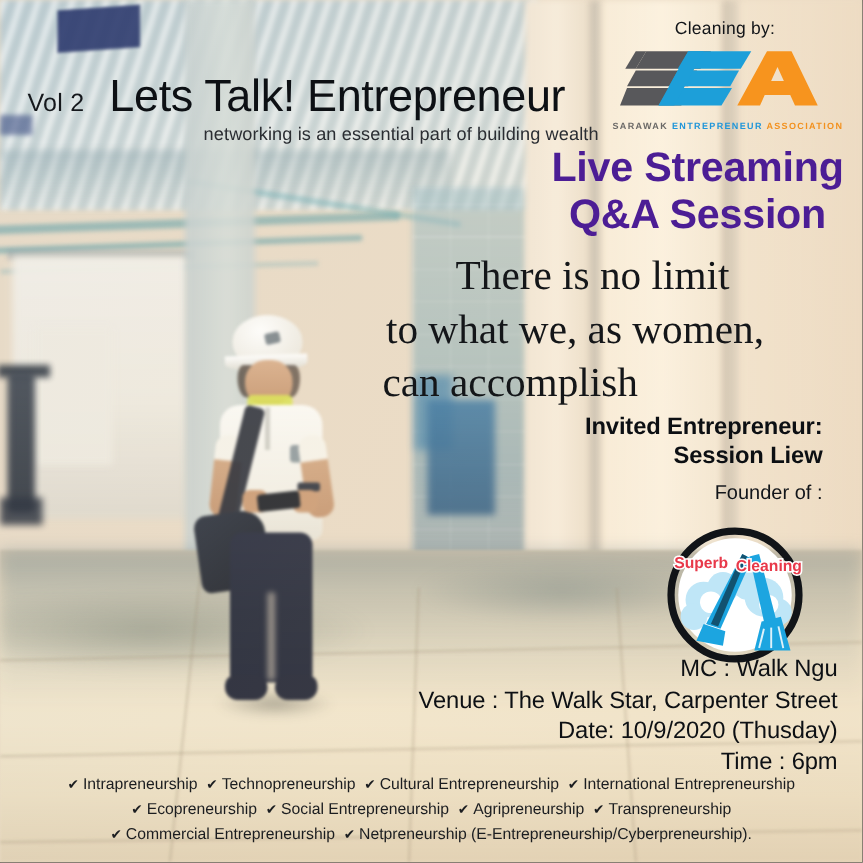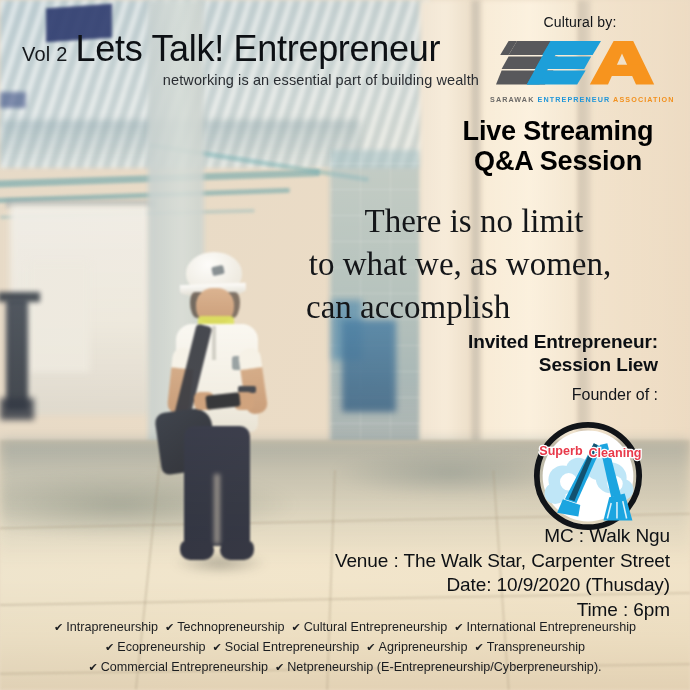--- a/index.html
+++ b/index.html
@@ -311,22 +311,23 @@
     position: absolute; inset: 0;
     background: linear-gradient(115deg, rgba(210,225,230,0.10) 0%, rgba(255,236,205,0.16) 55%, rgba(245,222,190,0.22) 100%);
     pointer-events: none;
   }
 
   
   .overlay { position: absolute; inset: 0; }
 
   .title-block { position: absolute; left: 22px; top: 28px; width: 460px; }
   .title-line {
-    display: flex; align-items: baseline; gap: 8px;
+    display: flex; align-items: baseline; gap: 20px;
     white-space: nowrap;
+    margin-top: 28px;
   }
   .vol {
     font-size: 20px; font-weight: 400; color: #15181c; letter-spacing: .2px;
   }
   .main-title {
     font-size: 36px; font-weight: 400; color: #0d1014; letter-spacing: -0.3px;
   }
   .subtitle {
     margin-top: 2px; text-align: right; padding-right: 3px;
     font-size: 14.5px; font-weight: 400; color: #2a2d32; letter-spacing: .1px;
@@ -342,21 +343,21 @@
   .sea-sub {
     margin-top: 1px; font-size: 7.2px; letter-spacing: 1.1px; white-space: nowrap;
     font-weight: 700;
   }
   .sea-sub .w1 { color: #6c6a68; }
   .sea-sub .w2 { color: #2196d9; margin-top: 44px; }
   .sea-sub .w3 { color: #f2911f; }
 
   .live-block {
     position: absolute; left: 430px; top: 116px; width: 256px; text-align: center;
-    font-size: 27px; font-weight: 700; color: #000000; line-height: 1.12;
+    font-size: 33px; font-weight: 700; color: #4c1d95; line-height: 1.12;
     letter-spacing: -0.2px;
   }
 
   .quote-block {
     position: absolute; left: 250px; top: 200px; width: 420px;
     font-family: "Liberation Serif", serif;
     font-size: 33px; color: #141619; line-height: 1.30;
   }
   .q-l1 { text-align: center; padding-left: 28px; }
   .q-l2 { text-align: center; }
@@ -464,21 +465,21 @@
 
     <div class="title-block">
       <div class="title-line">
         <span class="vol">Vol 2</span>
         <span class="main-title">Lets Talk! Entrepreneur</span>
       </div>
       <div class="subtitle">networking is an essential part of building wealth</div>
     </div>
 
     <div class="supported-block">
-      <div class="supported-label">Cultural by:</div>
+      <div class="supported-label">Cleaning by:</div>
       <svg class="sea-logo" viewBox="0 0 240 80">
 
         <polygon points="30,10 104,10 92,30 18,30" fill="#58585b"></polygon>
         <polygon points="30,10 18,30 6,30 18,10" fill="#58585b"></polygon>
         <polygon points="18,32 88,32 78,50 8,50" fill="#58585b"></polygon>
         <polygon points="8,52 82,52 70,72 0,72" fill="#58585b"></polygon>
 
         <polygon points="78,10 150,10 138,30 66,30" fill="#1d9fd9"></polygon>
         <polygon points="66,32 136,32 126,50 56,50" fill="#1d9fd9"></polygon>
         <polygon points="56,52 128,52 116,72 44,72" fill="#1d9fd9"></polygon>

